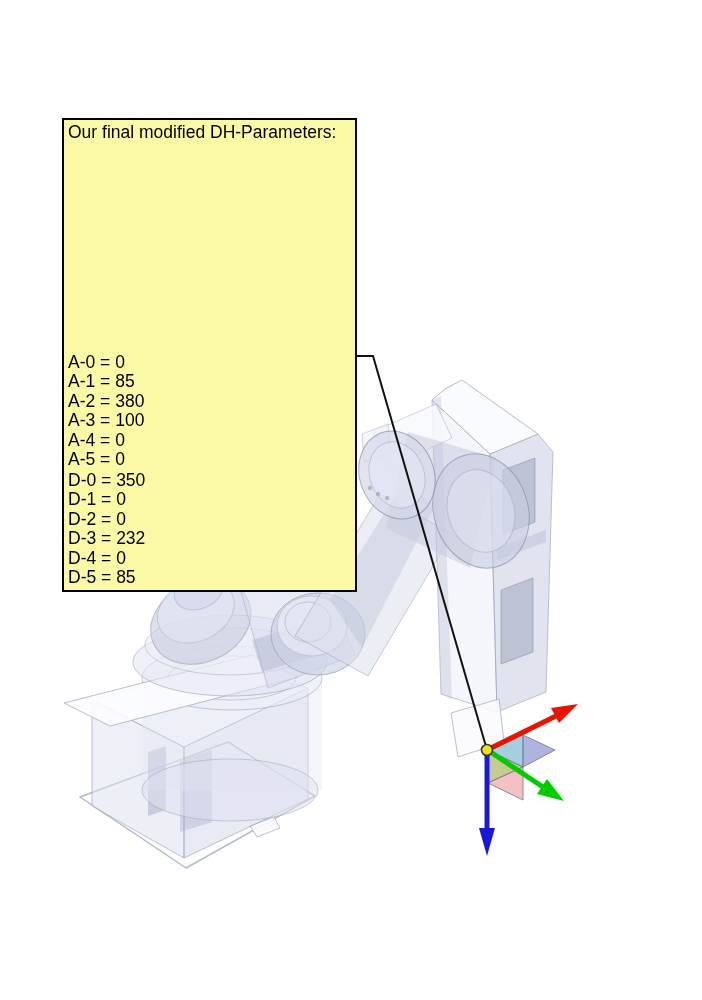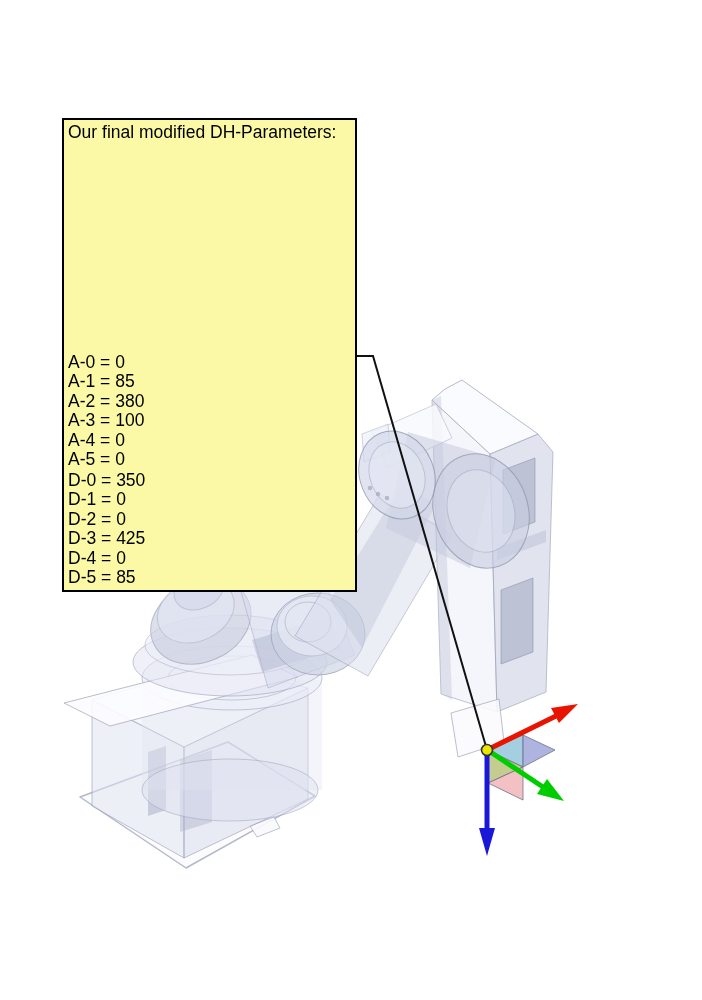--- a/index.html
+++ b/index.html
@@ -125,18 +125,18 @@
     <div class="title">Our final modified DH-Parameters:</div>
     <div class="lines avals">A-0 = 0
 A-1 = 85
 A-2 = 380
 A-3 = 100
 A-4 = 0
 A-5 = 0</div>
     <div class="lines dvals">D-0 = 350
 D-1 = 0
 D-2 = 0
-D-3 = 425
+D-3 = 232
 D-4 = 0
 D-5 = 85</div>
   </div>
 
 </div>
 
 </body></html>

